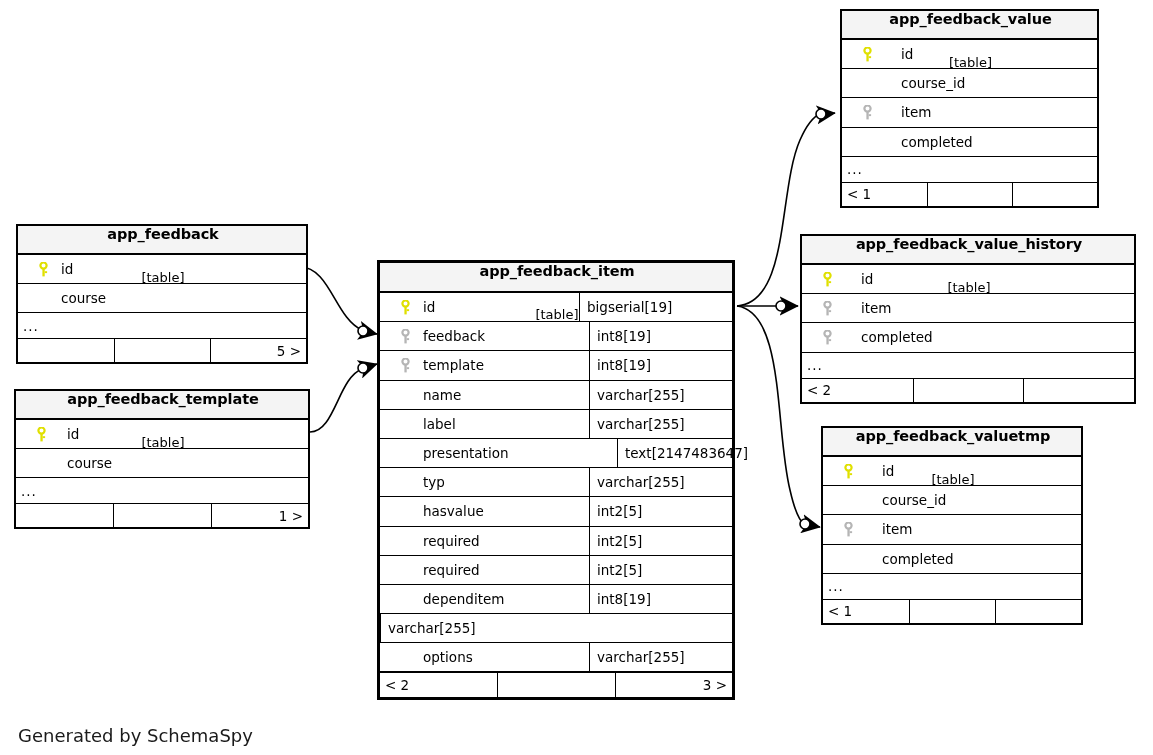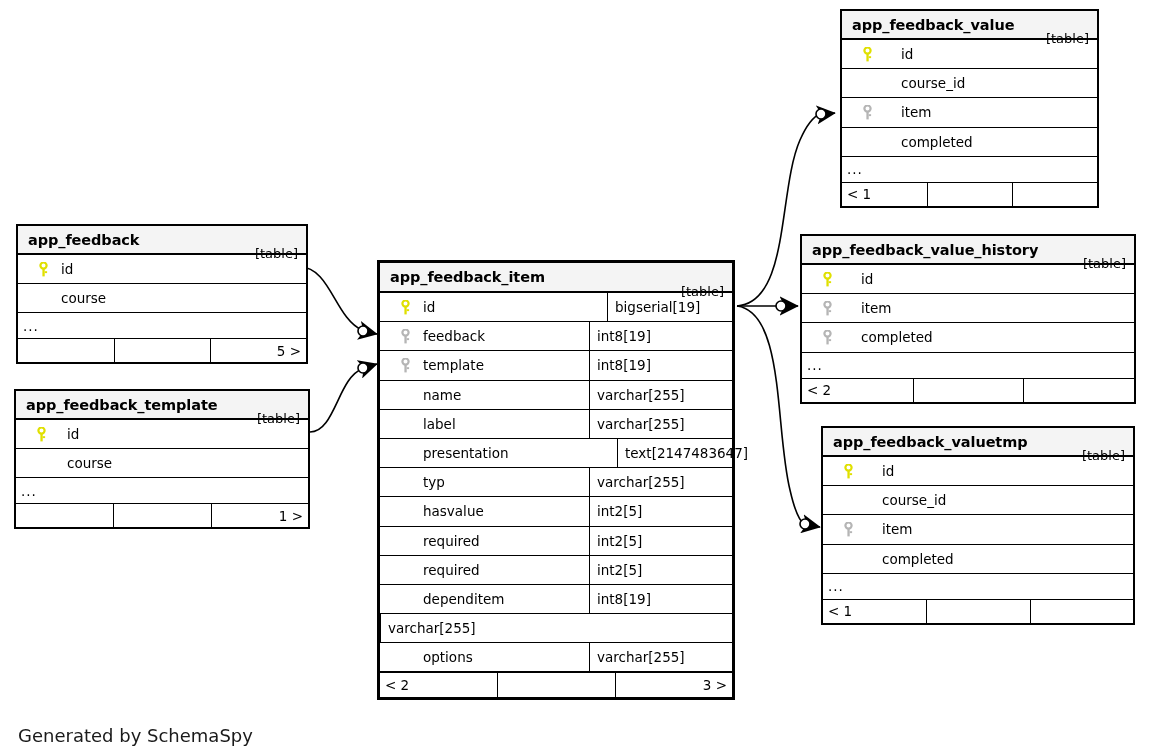--- a/index.html
+++ b/index.html
@@ -42,20 +42,21 @@
   }
   .tbl-header {
     display: flex;
     align-items: center;
     justify-content: space-between;
     background: #f4f4f4;
     border-bottom: 2px solid #000000;
     height: 29px;
     padding: 0 8px 0 10px;
     box-sizing: border-box;
+    flex-direction: column;
   }
   .tbl-name {
     font-size: 14.5px;
     font-weight: bold;
     color: #000;
     letter-spacing: -0.1px;
     white-space: nowrap;
   }
   .tbl-tag {
     font-size: 13px;
@@ -268,21 +269,21 @@
       <div class="col-name">
         <span class="keyslot">
           <svg width="11" height="15" viewBox="0 0 11 15">
               <circle cx="5.5" cy="3.6" r="3.1" fill="none" stroke="#e0e000" stroke-width="2.2"></circle>
               <rect x="4.4" y="6" width="2.3" height="8.4" fill="#e0e000"></rect>
               <rect x="6.7" y="9.2" width="2.4" height="1.9" fill="#e0e000"></rect>
             </svg>
         </span>
         <span class="colname-text indent-sm">id</span>
       </div>
-      <div class="col-type" style="width:125px">bigserial[19]</div>
+      <div class="col-type" style="width:153px">bigserial[19]</div>
     </div>
 
     <div class="row">
       <div class="col-name">
         <span class="keyslot">
           <svg width="11" height="15" viewBox="0 0 11 15">
               <circle cx="5.5" cy="3.6" r="3.1" fill="none" stroke="#b5b5b5" stroke-width="2.2"></circle>
               <rect x="4.4" y="6" width="2.3" height="8.4" fill="#b5b5b5"></rect>
               <rect x="6.7" y="9.2" width="2.4" height="1.9" fill="#b5b5b5"></rect>
             </svg>
@@ -480,21 +481,21 @@
       </div>
     </div>
     <div class="ellipsis-row">...</div>
     <div class="footer-row">
       <div class="footer-cell left">&lt; 2</div>
       <div class="footer-cell"></div>
       <div class="footer-cell right"></div>
     </div>
   </div>
 
-  <div class="tbl" style="left:821px; top:426px; width:314px;">
+  <div class="tbl" style="left:821px; top:426px; width:262px;">
     <div class="tbl-header">
       <span class="tbl-name">app_feedback_valuetmp</span>
       <span class="tbl-tag">[table]</span>
     </div>
     <div class="row">
       <div class="col-name">
         <span class="keyslot">
           <svg width="11" height="15" viewBox="0 0 11 15">
               <circle cx="5.5" cy="3.6" r="3.1" fill="none" stroke="#e0e000" stroke-width="2.2"></circle>
               <rect x="4.4" y="6" width="2.3" height="8.4" fill="#e0e000"></rect>

